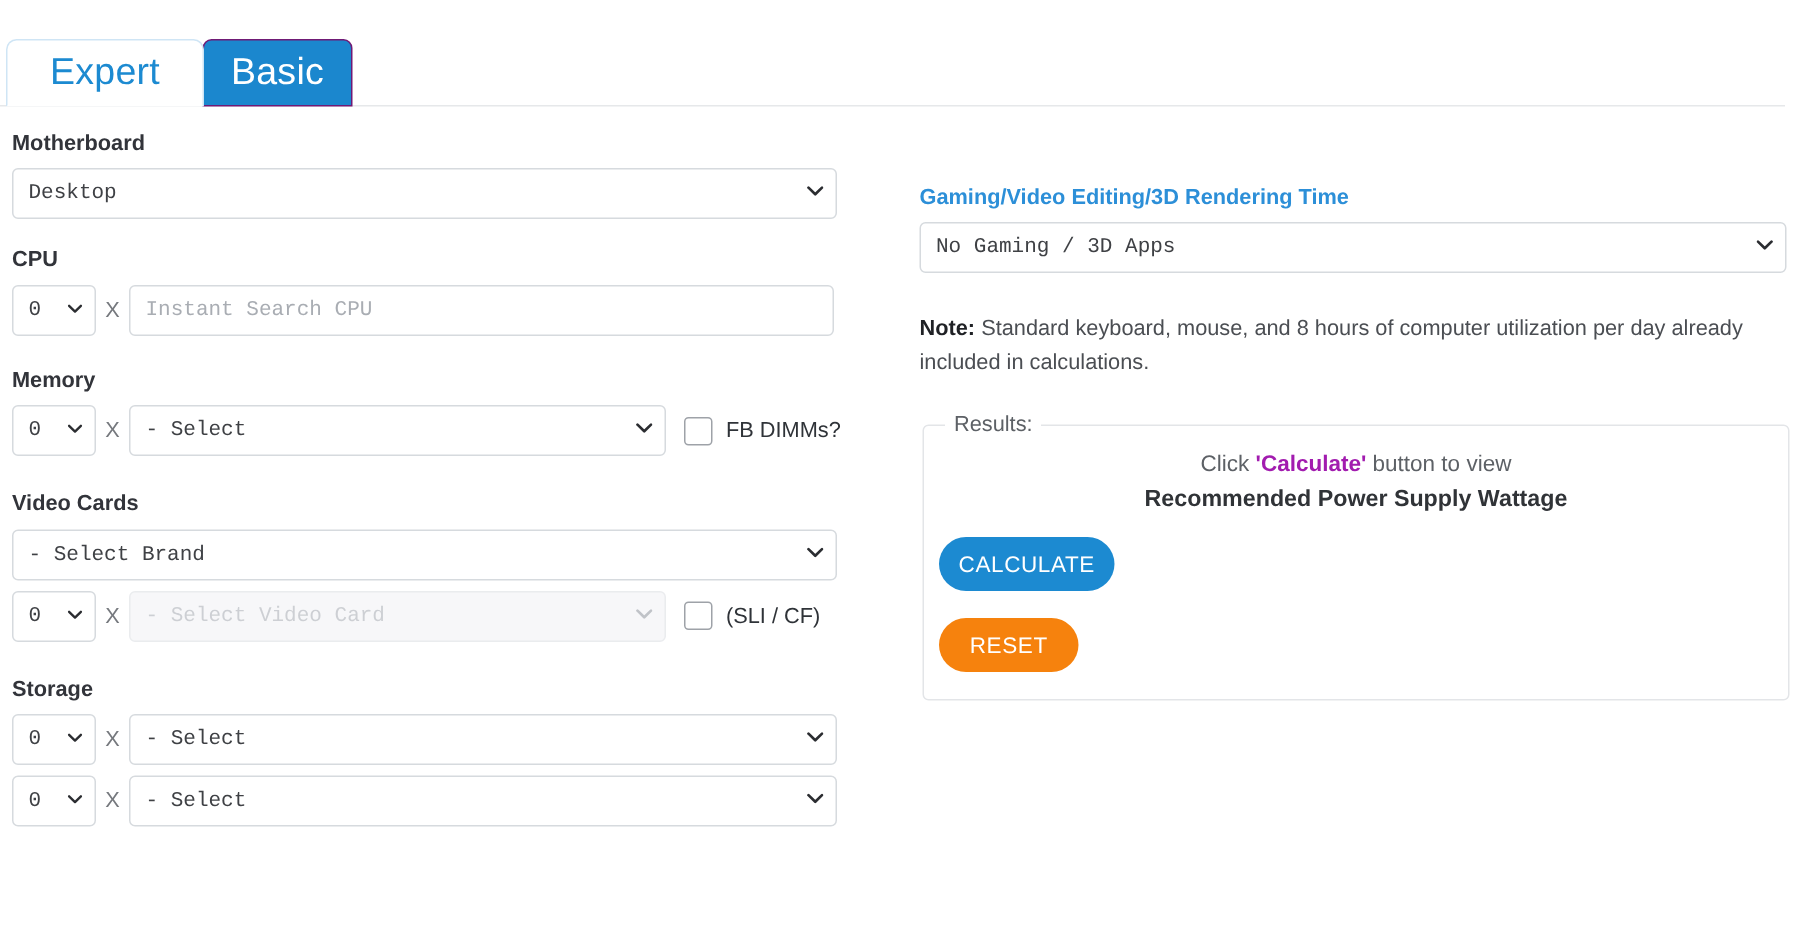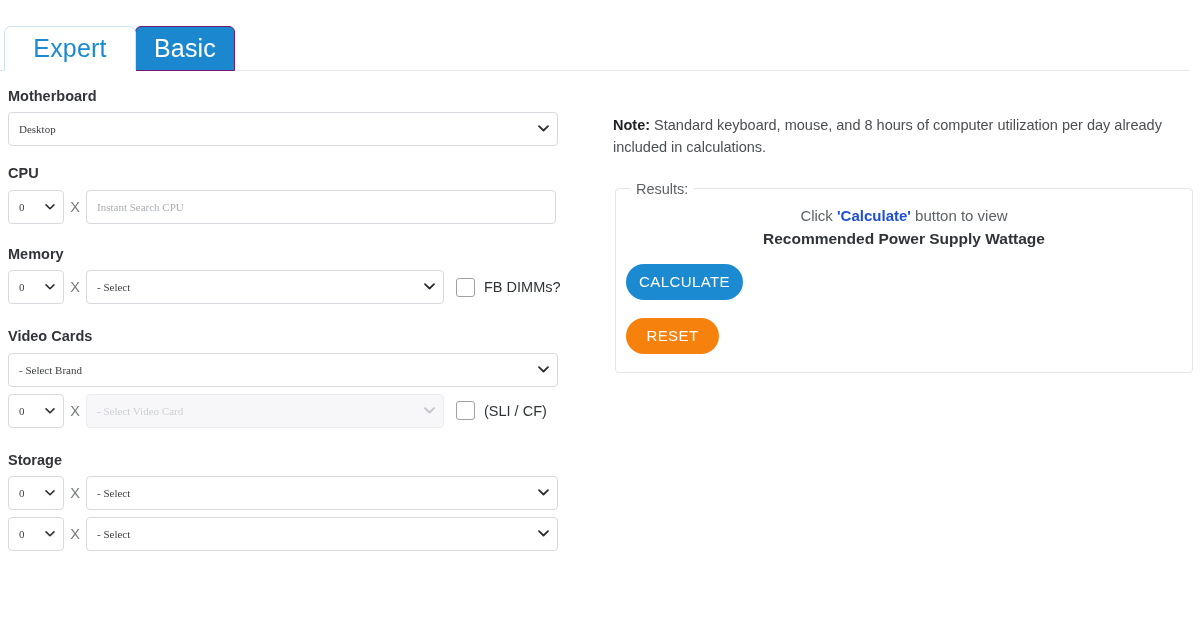--- a/index.html
+++ b/index.html
@@ -81,22 +81,22 @@
     margin: 0 0 7px 0;
     line-height: 1.2;
   }
   .field-label.blue {
     color: #2c8fd8;
     font-weight: bold;
   }
   .group { margin-bottom: 19px; }
 
   select, input[type="text"] {
-    font-family: Liberation Serif, serif;
-    font-size: 11px;
+    font-family: Liberation Mono, monospace;
+    font-size: 14px;
     color: #3f4145;
     background: #ffffff;
     border: 1px solid #d6dade;
     border-radius: 4px;
     height: 34px;
     padding: 0 10px;
     outline: none;
     -webkit-appearance: none;
     -moz-appearance: none;
     appearance: none;
@@ -192,21 +192,21 @@
     color: #5d6166;
     padding: 0 6px;
     margin-left: 4px;
   }
   .results-line1 {
     text-align: center;
     font-size: 15px;
     color: #5d6166;
     margin-top: 6px;
   }
-  .results-line1 b { color: #1d4ed8; }
+  .results-line1 b { color: #a21caf; }
   .results-line2 {
     text-align: center;
     font-size: 15.5px;
     font-weight: bold;
     color: #303337;
     margin-top: 6px;
   }
   .btn-row {
     display: flex;
     justify-content: center;
@@ -399,20 +399,33 @@
         </span>
       </div>
     </div>
   </div>
 
 </div>
 
 <div class="col-right">
 
 
+  <div class="group" style="margin-top:36px;">
+    <div class="field-label blue">Gaming/Video Editing/3D Rendering Time</div>
+    <div class="select-wrap" style="width:578px;">
+      <select>
+        <option>No Gaming / 3D Apps</option>
+      </select>
+      <span class="chev">
+        <svg width="11" height="8" viewBox="0 0 11 8" aria-hidden="true">
+            <path d="M1 1.6 L5.5 6 L10 1.6" fill="none" stroke="#2b2d31" stroke-width="1.8" stroke-linecap="round" stroke-linejoin="round"></path>
+          </svg>
+      </span>
+    </div>
+  </div>
 
   <p class="note"><b>Note:</b><span> Standard keyboard, mouse, and 8 hours of computer utilization per day already included in calculations.</span></p>
 
   <fieldset class="results">
     <legend>Results:</legend>
     <div class="results-line1"><span>Click </span><b>'Calculate'</b><span> button to view</span></div>
     <div class="results-line2">Recommended Power Supply Wattage</div>
     <div class="btn-row">
       <button class="btn btn-calculate">CALCULATE</button>
       <button class="btn btn-reset">RESET</button>

